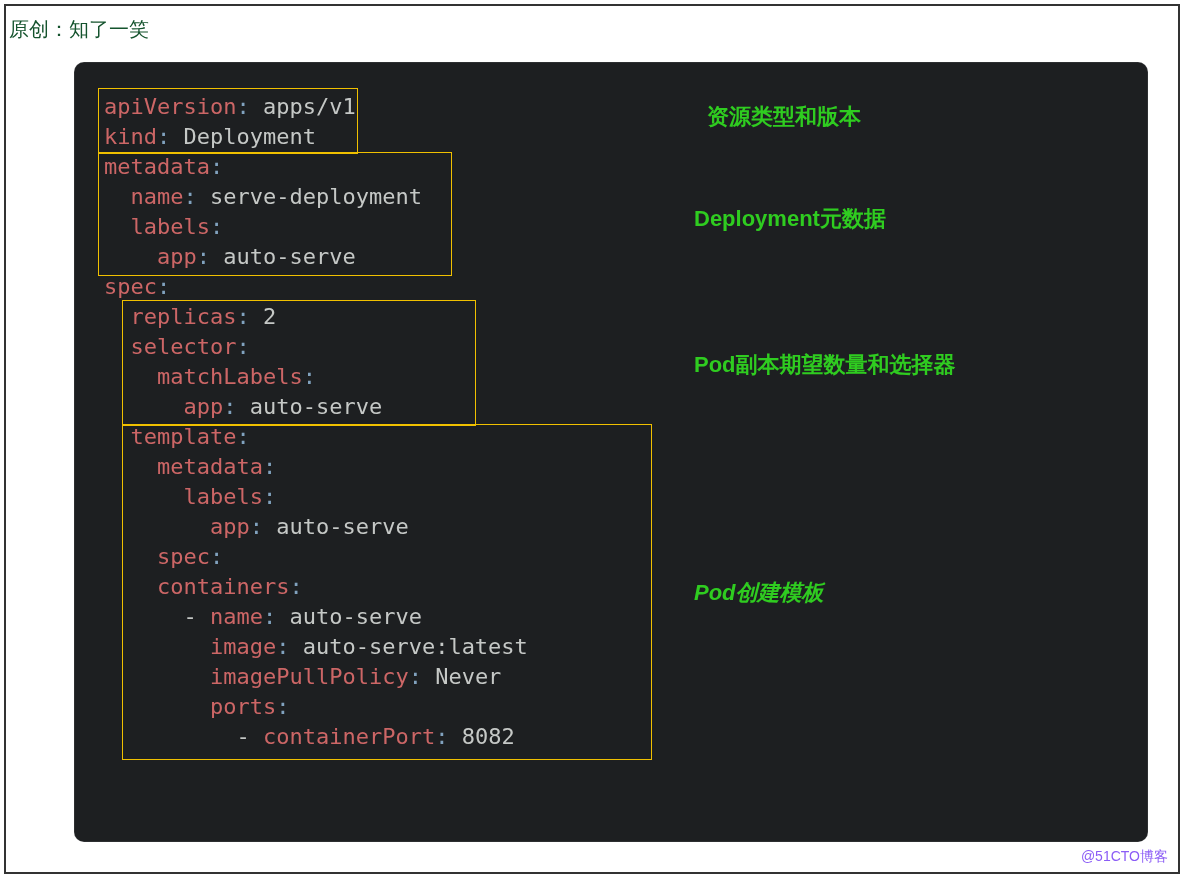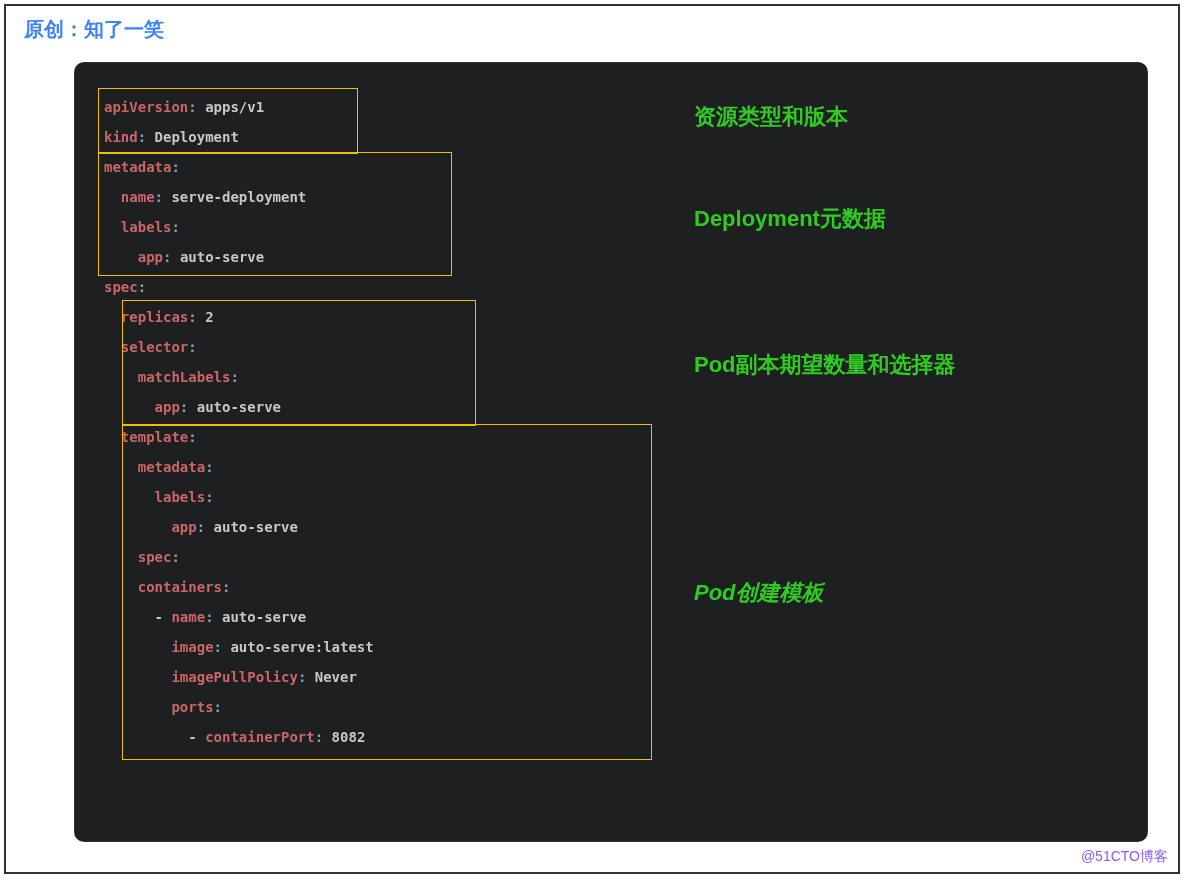--- a/index.html
+++ b/index.html
@@ -1,19 +1,19 @@
 <!DOCTYPE html>
 <html><head>
 <meta charset="utf-8">
 <style>
   html,body{margin:0;padding:0;background:#fff;font-family:-apple-system,BlinkMacSystemFont,"Segoe UI",Arial,sans-serif;}
   .outer-frame{border:2px solid #333;margin:4px;position:relative;height:870px;box-sizing:border-box;background:#fff;}
-  .attribution{position:absolute;top:10px;left:18px;color:#3b82f6;font-size:20px;font-weight:700;}
+  .attribution{position:absolute;top:10px;left:3px;color:#14532d;font-size:20px;font-weight:400;}
   .code-panel{position:absolute;top:56px;left:68px;right:30px;bottom:30px;background:#1d1f21;border-radius:10px;box-shadow:0 0 0 0.5px rgba(255,255,255,0.15) inset;}
-  .code-area{position:absolute;top:30px;left:30px;right:30px;bottom:30px;font-family:"SF Mono",Menlo,Consolas,monospace;font-size:14px;line-height:30px;color:#c5c8c6;white-space:pre;font-weight:bold;}
+  .code-area{position:absolute;top:30px;left:30px;right:30px;bottom:30px;font-family:"SF Mono",Menlo,Consolas,monospace;font-size:22px;line-height:30px;color:#c5c8c6;white-space:pre;}
   .k{color:#cc6666;} 
   .p{color:#81a2be;} 
   .v{color:#c5c8c6;}
   .box{position:absolute;border:1.5px solid #f0c000;}
   .label{position:absolute;color:#2fcc20;font-size:22px;font-weight:700;left:620px;white-space:nowrap;}
   .watermark{position:absolute;bottom:6px;right:10px;color:#8b5cf6;font-size:14px;}
 </style>
 </head>
 <body>
 
@@ -42,20 +42,20 @@
 <span class="k">        image</span><span class="p">: </span><span class="v">auto-serve:latest</span>
 <span class="k">        imagePullPolicy</span><span class="p">: </span><span class="v">Never</span>
 <span class="k">        ports</span><span class="p">:</span>
 <span class="v">          - </span><span class="k">containerPort</span><span class="p">: </span><span class="v">8082</span></div>
 
     <div class="box" style="top:26px;left:24px;width:258px;height:64px;"></div>
     <div class="box" style="top:90px;left:24px;width:352px;height:122px;"></div>
     <div class="box" style="top:238px;left:48px;width:352px;height:124px;"></div>
     <div class="box" style="top:362px;left:48px;width:528px;height:334px;"></div>
 
-    <div class="label" style="top:40px;">资源类型和版本</div>
+    <div class="label" style="top:40px;margin-left:13px;">资源类型和版本</div>
     <div class="label" style="top:142px;">Deployment元数据</div>
     <div class="label" style="top:288px;">Pod副本期望数量和选择器</div>
     <div class="label" style="top:516px;font-style:italic;">Pod创建模板</div>
   </div>
 
   <div class="watermark">@51CTO博客</div>
 </div>
 
 </body></html>

